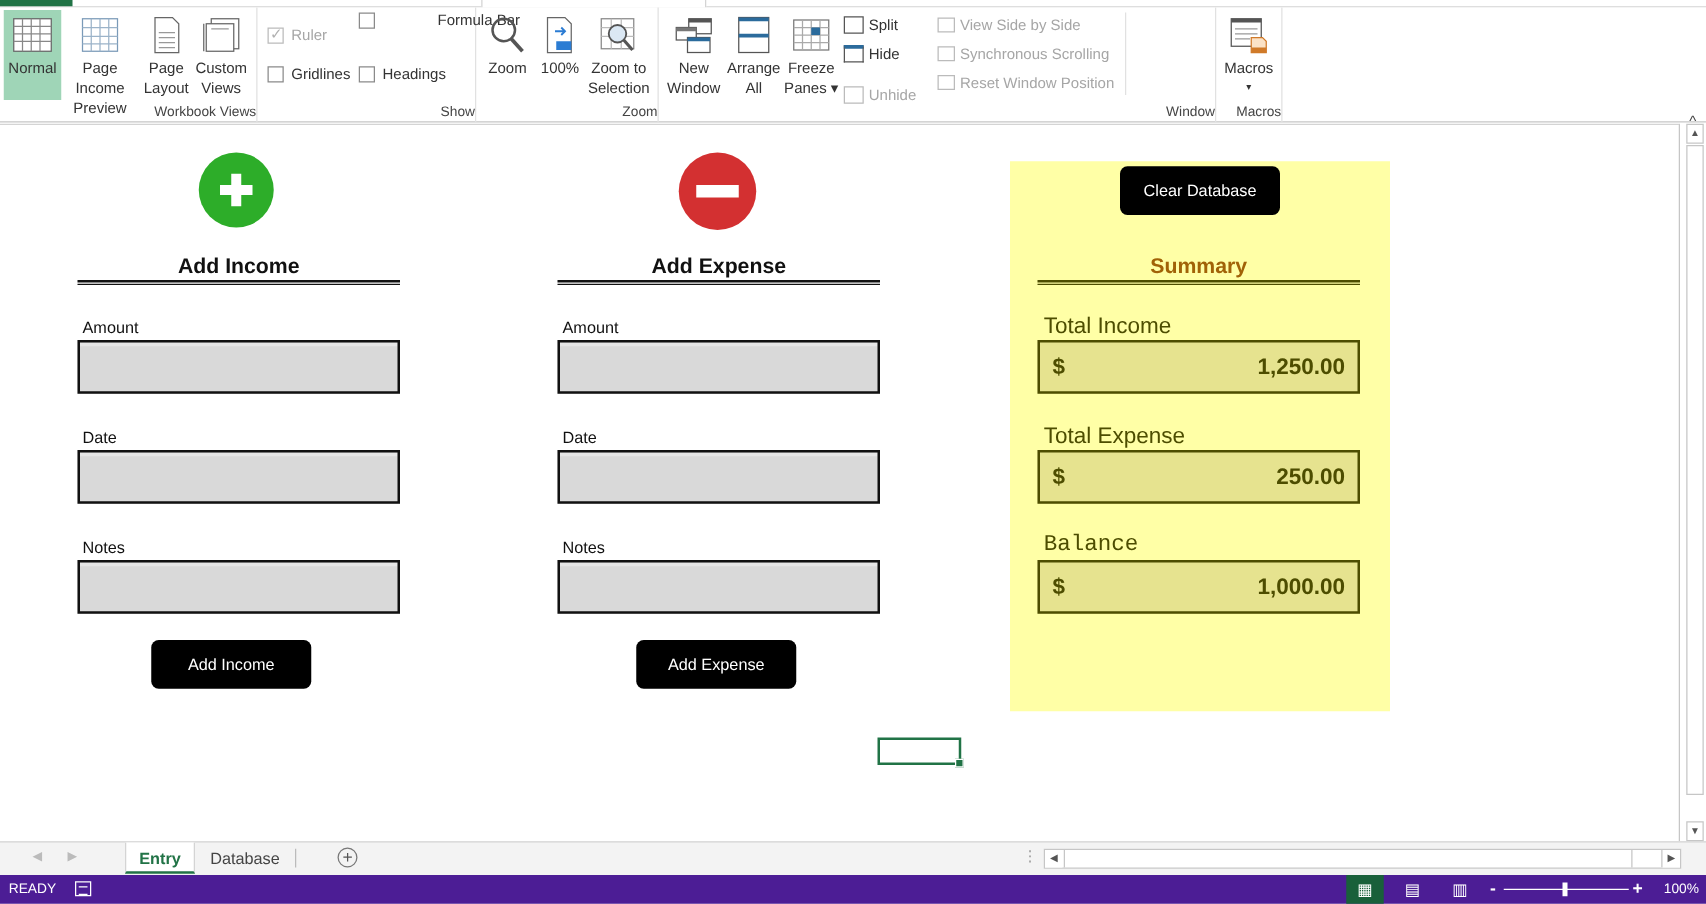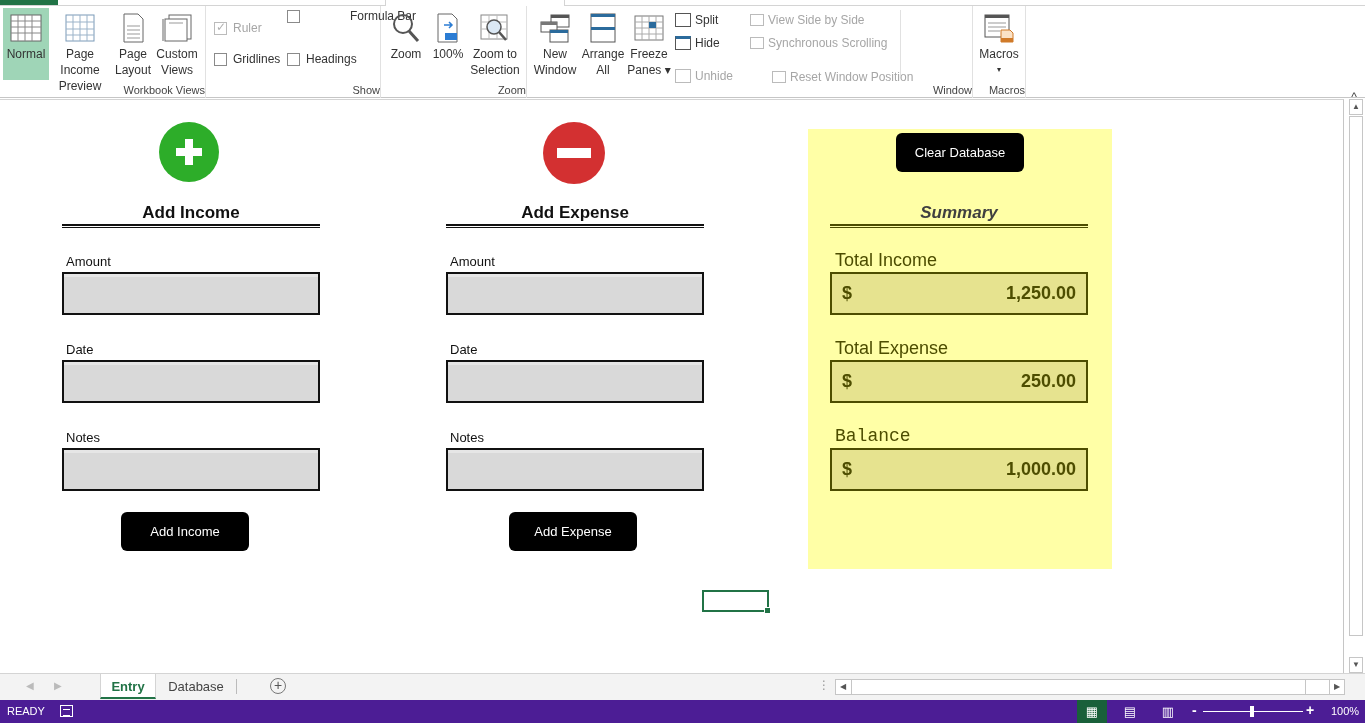--- a/index.html
+++ b/index.html
@@ -37,21 +37,21 @@
   .circle-icon.minus { background: #d33031; width: 62px; height: 62px; }
   .circle-icon.minus::before { content: ""; position: absolute; left: 14px; top: 26px; width: 34px; height: 10px; background: #fff; }
 
   .section-title { position: absolute; width: 258px; text-align: center; font-weight: bold; font-size: 17px; color: #111; }
   .dbl-rule { position: absolute; width: 258px; height: 4px; border-top: 2px solid #111; border-bottom: 1px solid #111; }
   .field-label { position: absolute; font-size: 13px; color: #111; }
   .field-box { position: absolute; width: 258px; height: 43px; background: #d9d9d9; border: 2px solid #111; box-shadow: inset 0 3px 0 #e6e6e6; }
   .black-btn { position: absolute; height: 39px; background: #000; color: #fff; border-radius: 6px; font-size: 13px; text-align: center; line-height: 39px; }
 
   .summary-panel { position: absolute; left: 808px; top: 29px; width: 304px; height: 440px; background: #ffffa6; }
-  .summary-title { color: #404040; font-style: italic; }
+  .summary-title { color: #a16207; }
   .sum-rule { border-top-color: #4d4d00; border-bottom-color: #4d4d00; }
   .sum-label { position: absolute; font-size: 18px; color: #4d4d00; }
   .sum-box { position: absolute; width: 258px; height: 43px; background: #e6e38f; border: 2px solid #4d4d00; color: #4d4d00; font-weight: bold; font-size: 18px; }
   .sum-box .cur { position: absolute; left: 10px; top: 9px; }
   .sum-box .val { position: absolute; right: 10px; top: 9px; }
 
   .selected-cell { position: absolute; left: 702px; top: 490px; width: 67px; height: 22px; border: 2px solid #217346; }
   .selected-cell::after { content: ""; position: absolute; right: -4px; bottom: -4px; width: 5px; height: 5px; background: #217346; border: 1px solid #fff; }
 
   
@@ -273,21 +273,21 @@
     </div>
 
     <div class="smallbtn disabled" style="left:223px;top:4px;">
       <span class="sico" style="width:14px;height:12px;"></span>
       <span>View Side by Side</span>
     </div>
     <div class="smallbtn disabled" style="left:223px;top:27px;">
       <span class="sico" style="width:14px;height:12px;"></span>
       <span>Synchronous Scrolling</span>
     </div>
-    <div class="smallbtn disabled" style="left:223px;top:61px;margin-left:22px;">
+    <div class="smallbtn disabled" style="left:223px;top:50px;">
       <span class="sico" style="width:14px;height:12px;"></span>
       <span>Reset Window Position</span>
     </div>
 
     <div style="position:absolute;left:373px;top:4px;width:1px;height:66px;background:#e1e1e1;"></div>
 
     <div class="group-label">Window</div>
   </div>
 
   <div class="group" style="left:973px;width:53px;">

